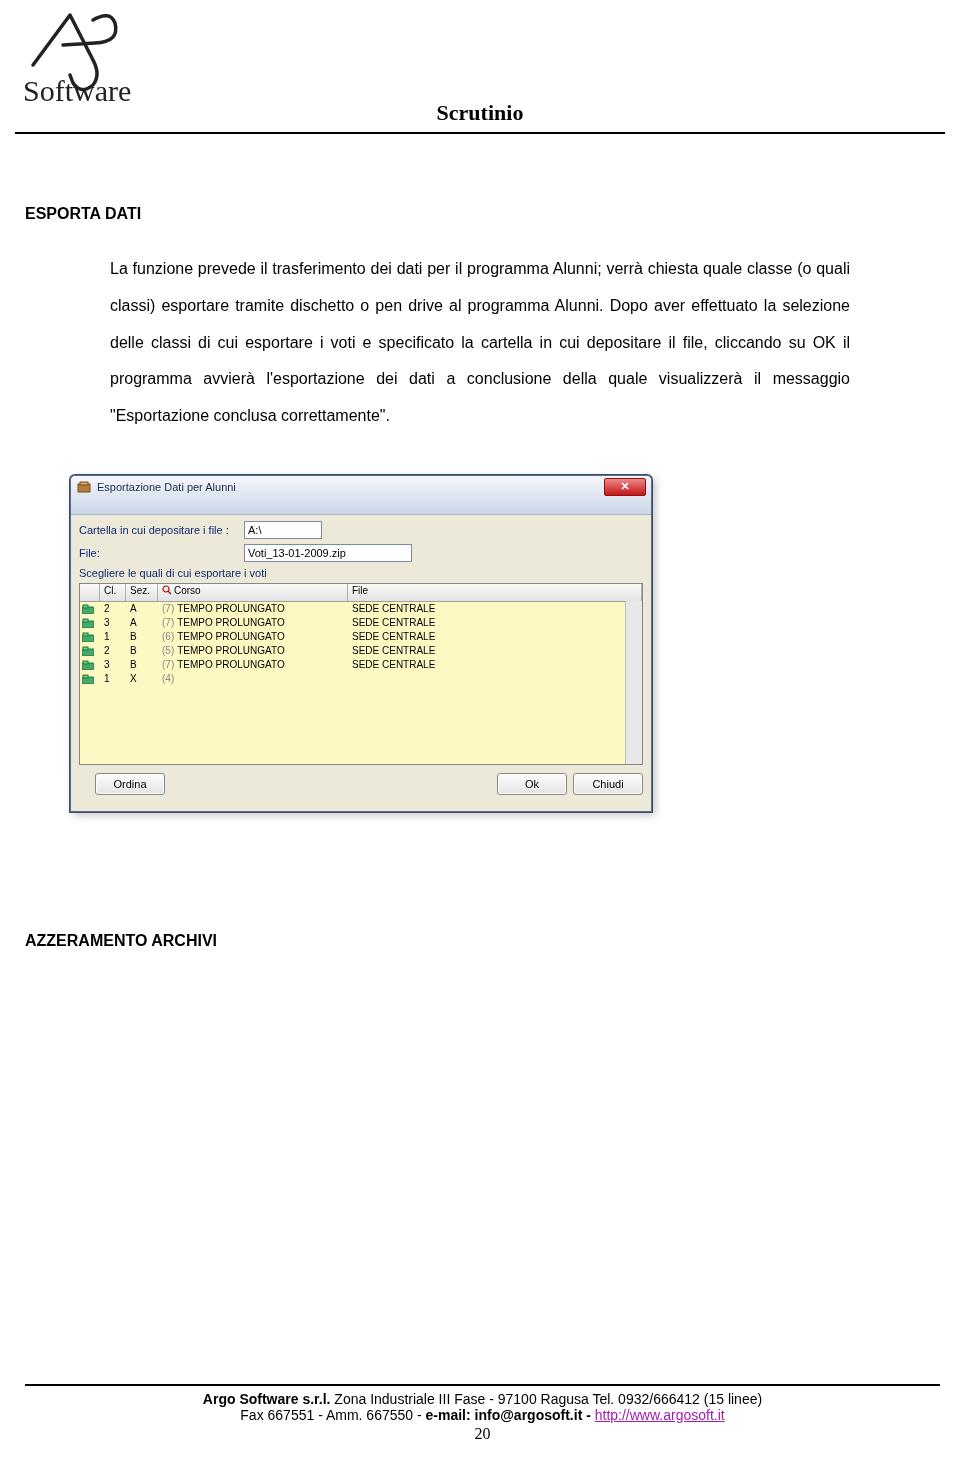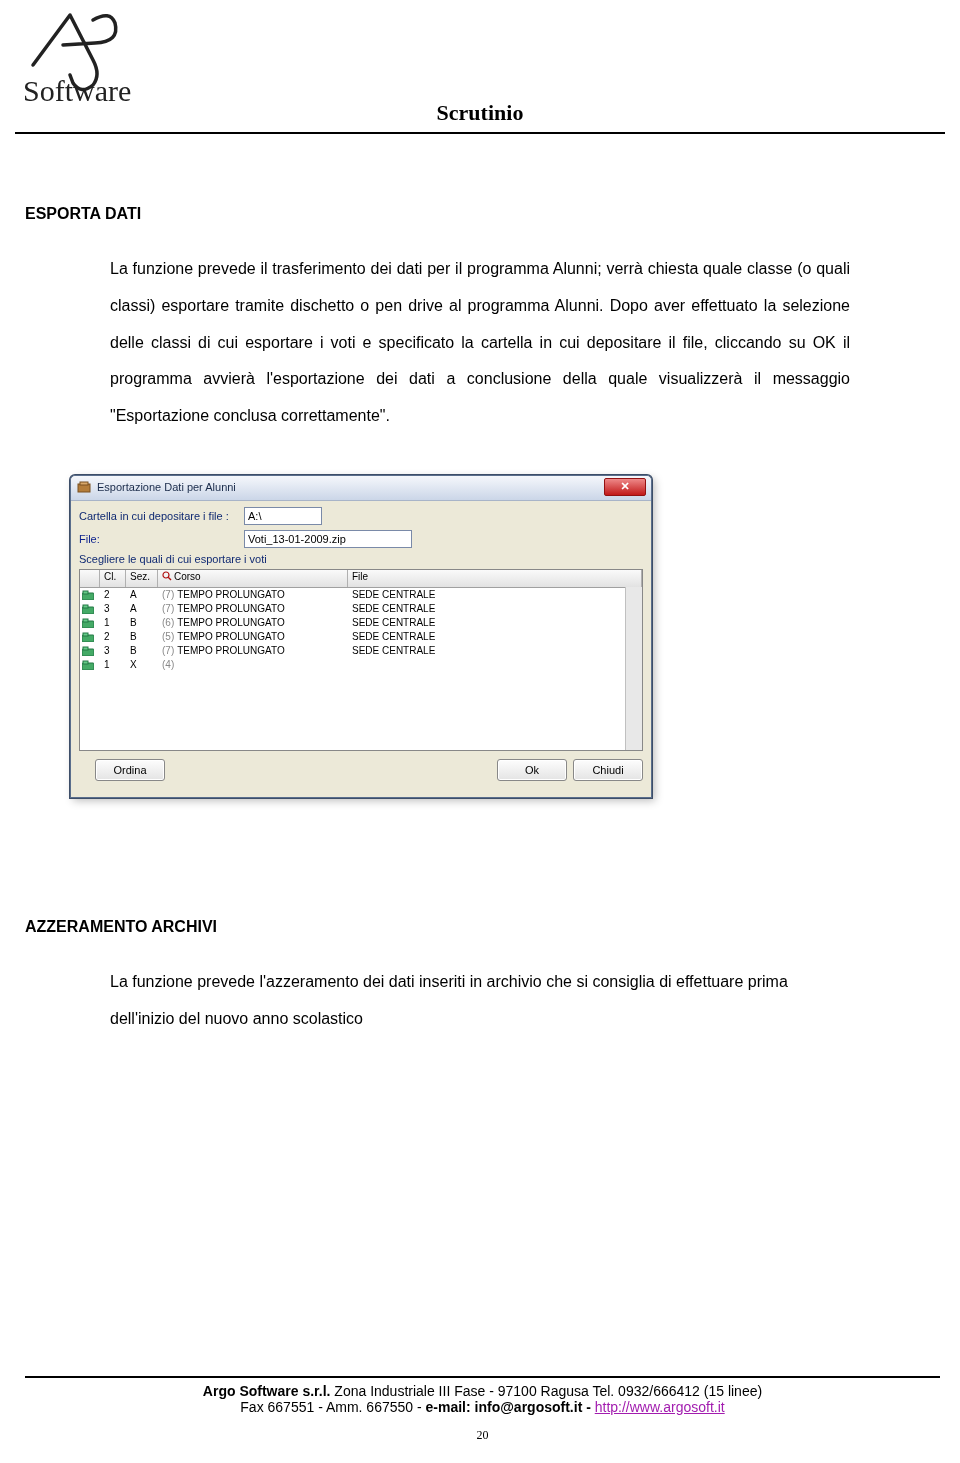--- a/index.html
+++ b/index.html
@@ -72,21 +72,21 @@
     background:#f0f0f0;
     border:1px solid #5a6e8c;
     border-radius:5px 5px 0 0;
     box-shadow:0 0 0 1px #3d4e68, 3px 3px 8px rgba(0,0,0,.25);
   }
   .titlebar {
     display:flex;
     align-items:center;
     background:linear-gradient(#f5f7fb,#cbd6e8);
     height:22px;
-    padding:0 5px 2px 6px;
+    padding:0 5px 16px 6px;
     border-bottom:1px solid #a8b4c8;
     border-radius:5px 5px 0 0;
   }
   .titlebar .ico {
     width:14px; height:14px;
     margin-right:6px;
     display:flex; align-items:center; justify-content:center;
   }
   .titlebar .ico svg { width:14px; height:14px; }
   .titlebar .ttl {
@@ -130,21 +130,21 @@
   .in-path { width:70px; }
   .in-file { width:160px; }
 
   .subhead {
     color:#102a72;
     font-size:11px;
     margin:4px 0 4px 0;
   }
 
   .grid {
-    background:#ffffff;
+    background:#fef9c3;
     border:1px solid #888;
     height:180px;
     position:relative;
     overflow:hidden;
   }
   .grid-head {
     display:flex;
     height:17px;
     font-size:10px;
     border-bottom:1px solid #a0a0a0;
@@ -218,22 +218,22 @@
     left:25px; right:20px; bottom:20px;
     font-family:Arial, sans-serif;
     font-size:14px;
     text-align:center;
   }
   .footer-rule { height:2px; background:#000; margin-bottom:5px; }
   .footer .bold { font-weight:bold; }
   .footer a { color:#a21caf; text-decoration:underline; }
   .pgnum {
     font-family:"Times New Roman", serif;
-    font-size:12px;
-    margin-top:13px;
+    font-size:16px;
+    margin-top:2px;
   }
 </style>
 </head>
 <body>
 
 <div class="page">
 
   <div class="header">
     <div class="logo">
       <svg viewBox="0 0 140 110">
@@ -368,21 +368,20 @@
       <div class="dlg-buttons">
         <button class="winbtn ordina">Ordina</button>
         <span class="spacer"></span>
         <button class="winbtn">Ok</button>
         <button class="winbtn">Chiudi</button>
       </div>
     </div>
   </div>
 
   <div class="section-label" style="margin-top:120px">AZZERAMENTO ARCHIVI</div>
-  <p class="body" style="text-align:left">La funzione prevede l'azzeramento dei dati inseriti in archivio che si consiglia di effettuare prima dell'inizio del nuovo anno scolastico</p>
 
   <div class="footer">
     <div class="footer-rule"></div>
     <div>
       <span class="bold">Argo Software s.r.l.</span><span> Zona Industriale III Fase - 97100 Ragusa Tel. 0932/666412 (15 linee)</span>
     </div>
     <div>
       <span>Fax 667551 - Amm. 667550 - </span><span class="bold">e-mail: info@argosoft.it - </span><a>http://www.argosoft.it</a>
     </div>
     <div class="pgnum">20</div>

